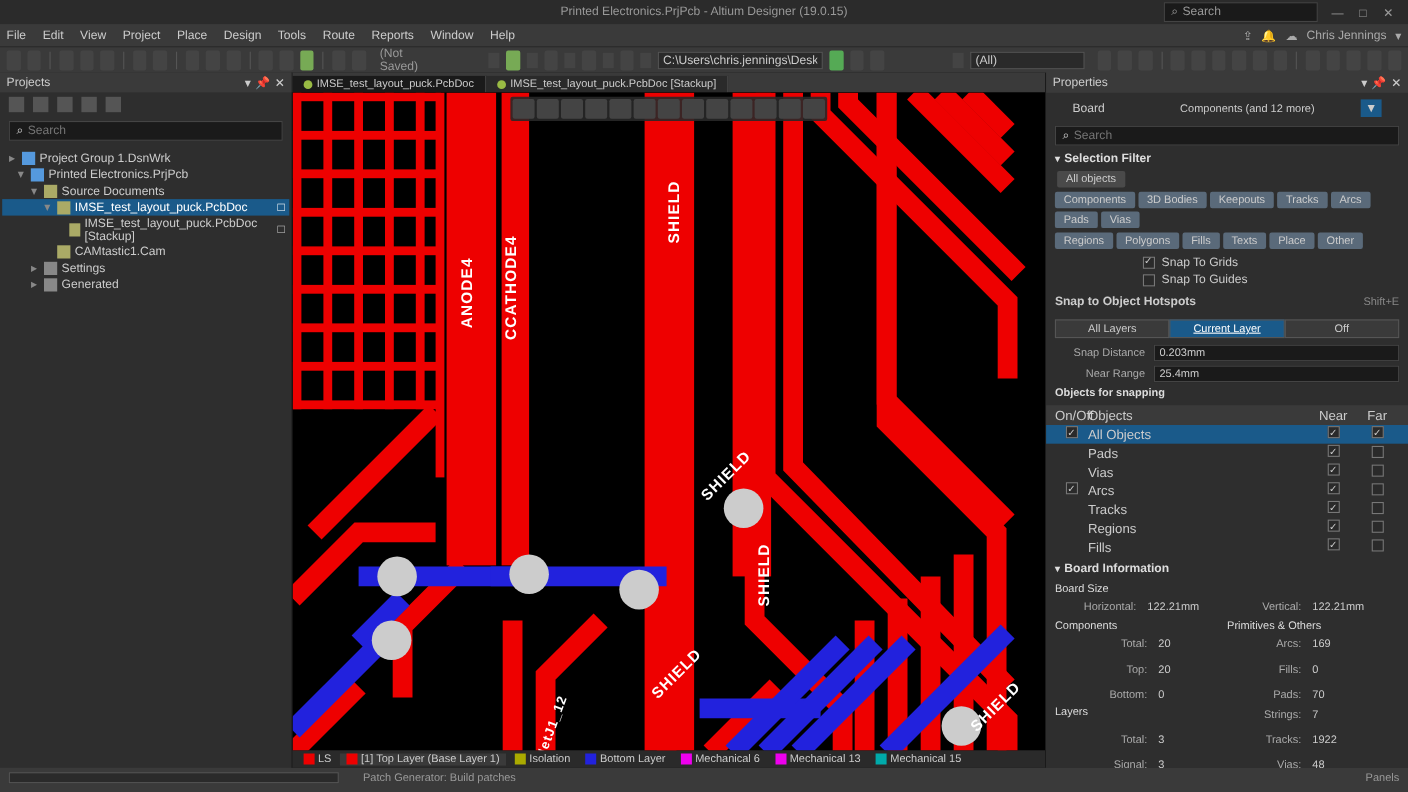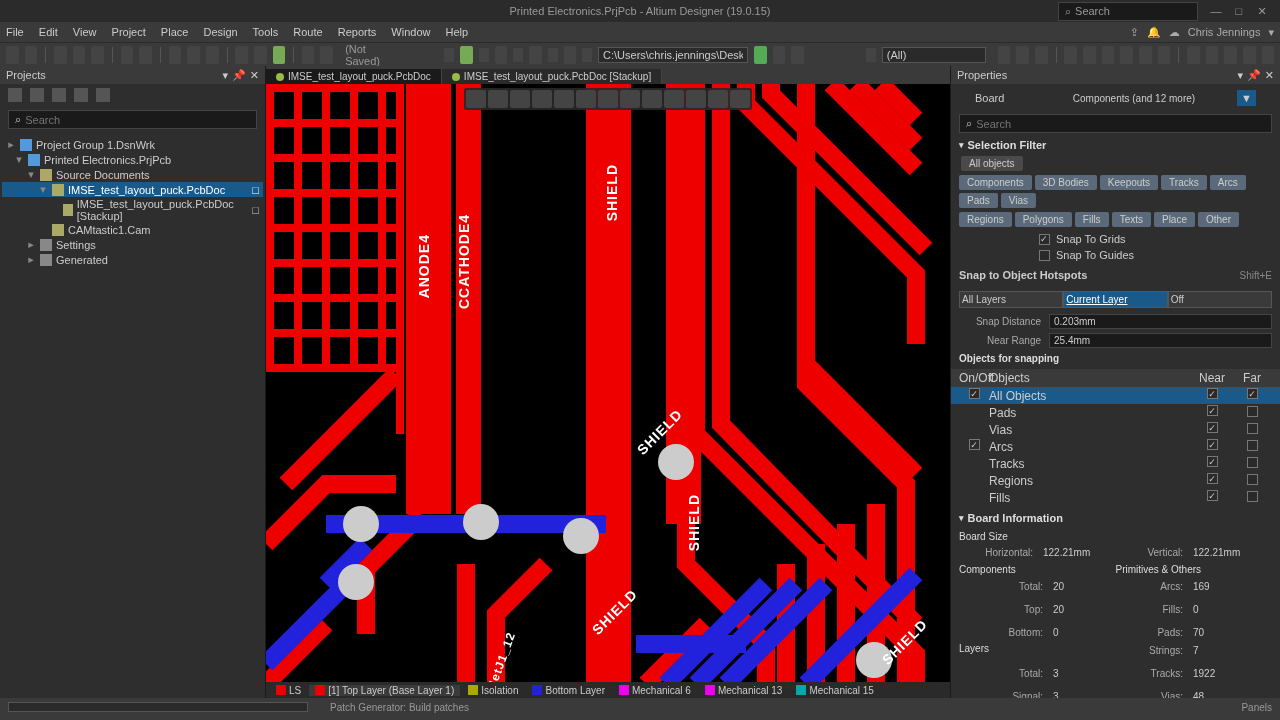--- a/index.html
+++ b/index.html
@@ -51,21 +51,21 @@
 .prop-row { display:flex; align-items:center; padding:2px 8px; }
 .prop-label { width:90px; text-align:right; padding-right:8px; color:#aaa; font-size:10px; }
 .prop-val { flex:1; }
 .prop-input { background:#1a1a1a; border:1px solid #444; color:#ccc; padding:1px 4px; width:100%; font-size:10px; }
 .section-hdr { padding:4px 8px; font-weight:bold; font-size:11px; color:#ddd; display:flex; align-items:center; gap:4px; }
 .section-hdr::before { content:"▾"; font-size:9px; }
 .chips { display:flex; flex-wrap:wrap; gap:3px; padding:4px 8px; }
 .chip { background:#4a4a4a; padding:2px 8px; border-radius:2px; font-size:10px; cursor:pointer; }
 .chip.on { background:#5a6a7a; }
 .hotspot-tabs { display:flex; margin:4px 8px; }
-.hotspot-tabs .ht { flex:1; text-align:left; padding:2px; background:#3a3a3a; border:1px solid #555; font-size:10px; cursor:pointer; }
+.hotspot-tabs .ht { flex:1; text-align:center; padding:2px; background:#3a3a3a; border:1px solid #555; font-size:10px; cursor:pointer; }
 .hotspot-tabs .ht.active { background:#1a5a8a; color:#fff;text-decoration:underline; }
 .snap-table { margin:2px 0; font-size:12px; }
 .snap-head { display:flex; background:#3a3a3a; padding:2px 8px; }
 .snap-head .c1{width:30px;} .snap-head .c2{flex:1;} .snap-head .c3{width:40px;text-align:center;} .snap-head .c4{width:40px;text-align:center;}
 .snap-row { display:flex; padding:1px 8px; align-items:center; }
 .snap-row.sel { background:#1a5a8a; }
 .snap-row .c1{width:30px;text-align:center;} .snap-row .c2{flex:1;} .snap-row .c3{width:40px;text-align:center;} .snap-row .c4{width:40px;text-align:center;}
 .cb { width:11px; height:11px; border:1px solid #777; display:inline-block; background:#2a2a2a; }
 .cb.chk::after { content:"✓"; font-size:9px; position:relative; top:-3px; color:#ccc; }
 .info-grid { display:grid; grid-template-columns:80px 40px 80px 40px; gap:12px 10px; padding:2px 12px; font-size:10px; }

